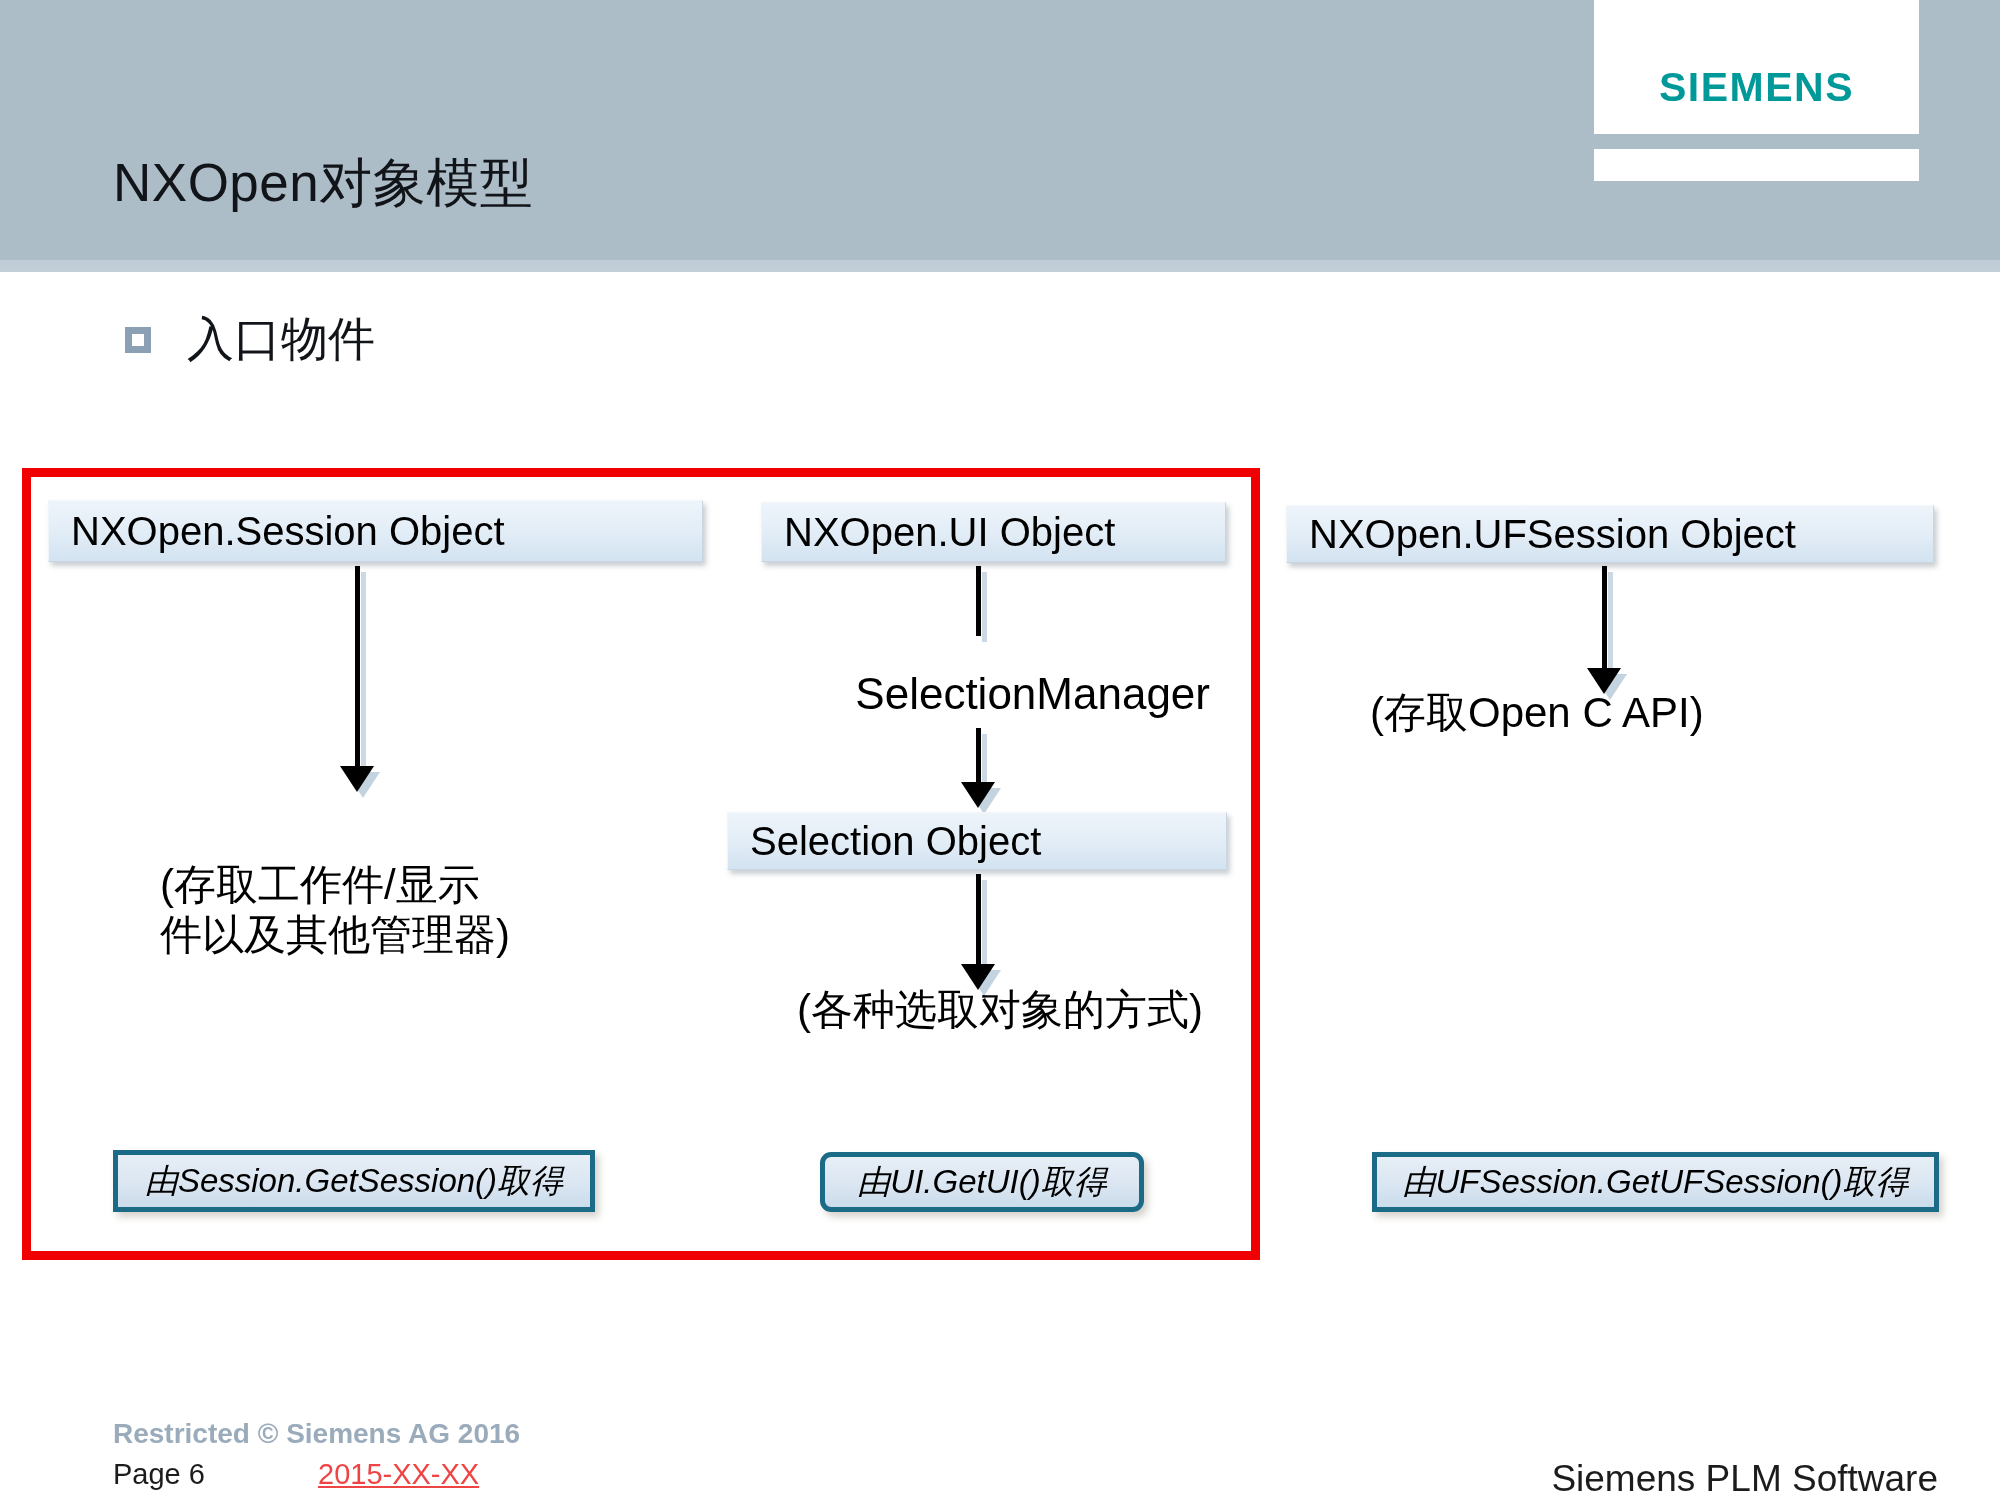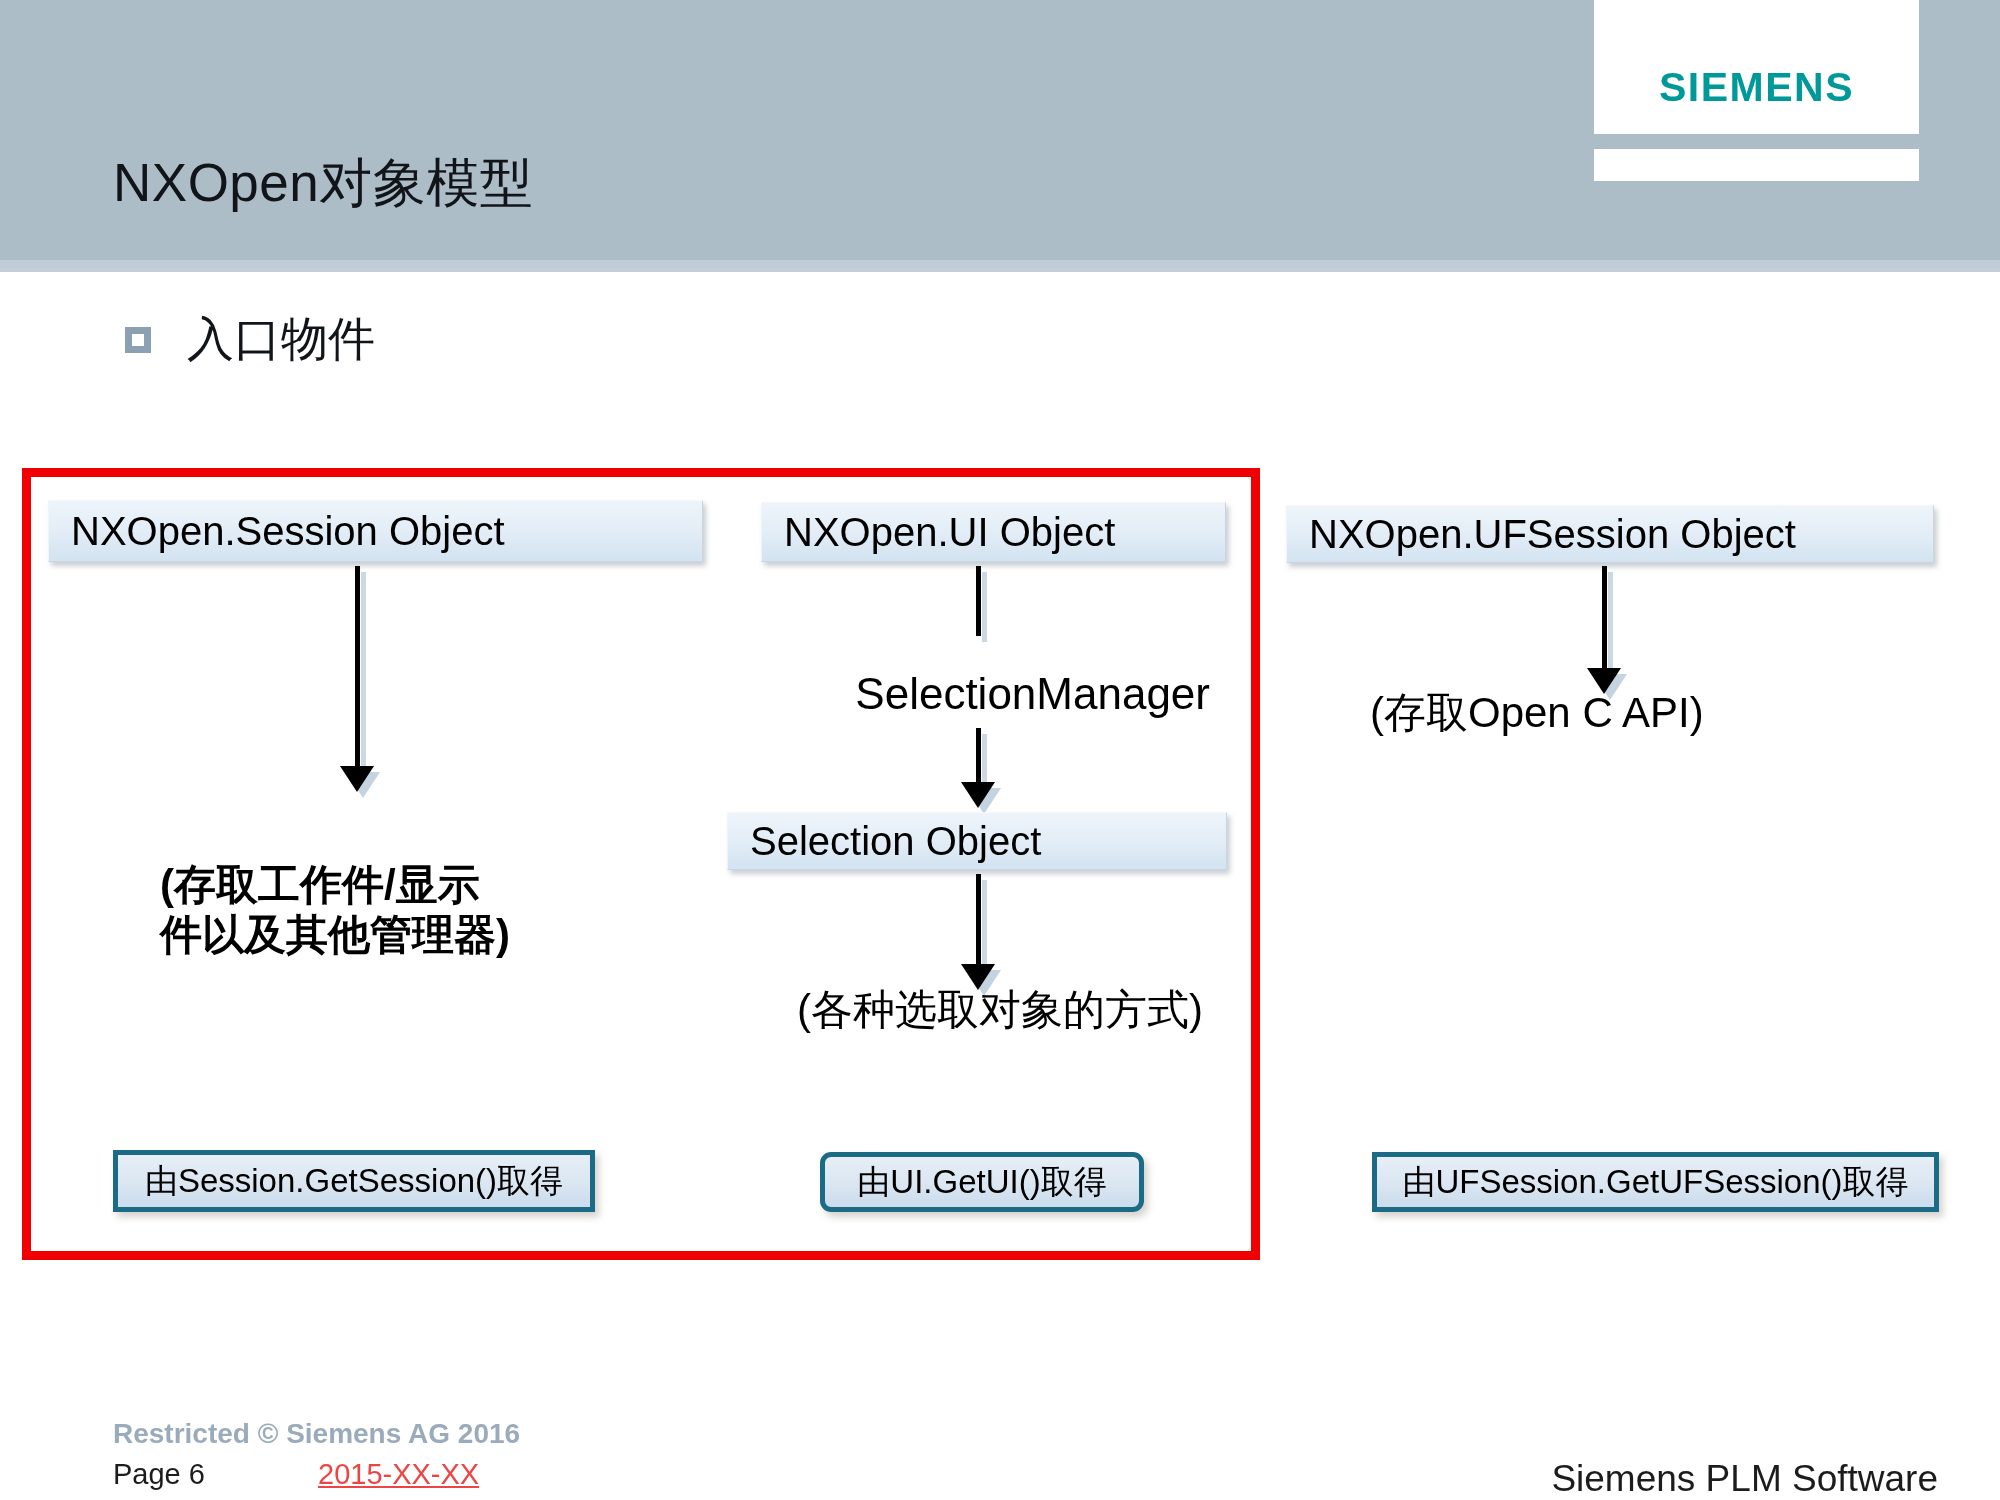--- a/index.html
+++ b/index.html
@@ -115,20 +115,21 @@
     position: absolute;
     background: linear-gradient(180deg, #e7eef6 0%, #dce7f2 50%, #cbdcec 100%);
     border: 5px solid #1b6a86;
     box-shadow: 4px 5px 7px rgba(120,110,90,0.30);
     display: flex;
     align-items: center;
     justify-content: center;
     color: #000000;
     font-size: 33px;
     white-space: nowrap;
+    font-style: italic;
   }
 
   
   .arrow { position: absolute; }
   .arrow .shaft-shadow {
     position: absolute;
     left: 6px; top: 6px;
     width: 5px;
     background: #ccd9e4;
   }
@@ -223,21 +224,21 @@
     <span>NXOpen.Session Object</span>
   </div>
 
   <div class="arrow" style="left:355px; top:566px; width:40px; height:232px;">
     <div class="shaft-shadow" style="height:206px;"></div>
     <div class="shaft" style="height:206px;"></div>
     <div class="head-shadow" style="top:206px;"></div>
     <div class="head" style="top:200px;"></div>
   </div>
 
-  <div class="annot" style="left:160px; top:860px; width:420px;font-weight:bold;">(存取工作件/显示
+  <div class="annot" style="left:160px; top:860px; width:420px;">(存取工作件/显示
 件以及其他管理器)</div>
 
   <div class="getter-box" style="left:113px; top:1150px; width:482px; height:62px;">
     <span>由Session.GetSession()取得</span>
   </div>
 
   <div class="node-box" style="left:761px; top:502px; width:465px; height:60px;">
     <span>NXOpen.UI Object</span>
   </div>
 

